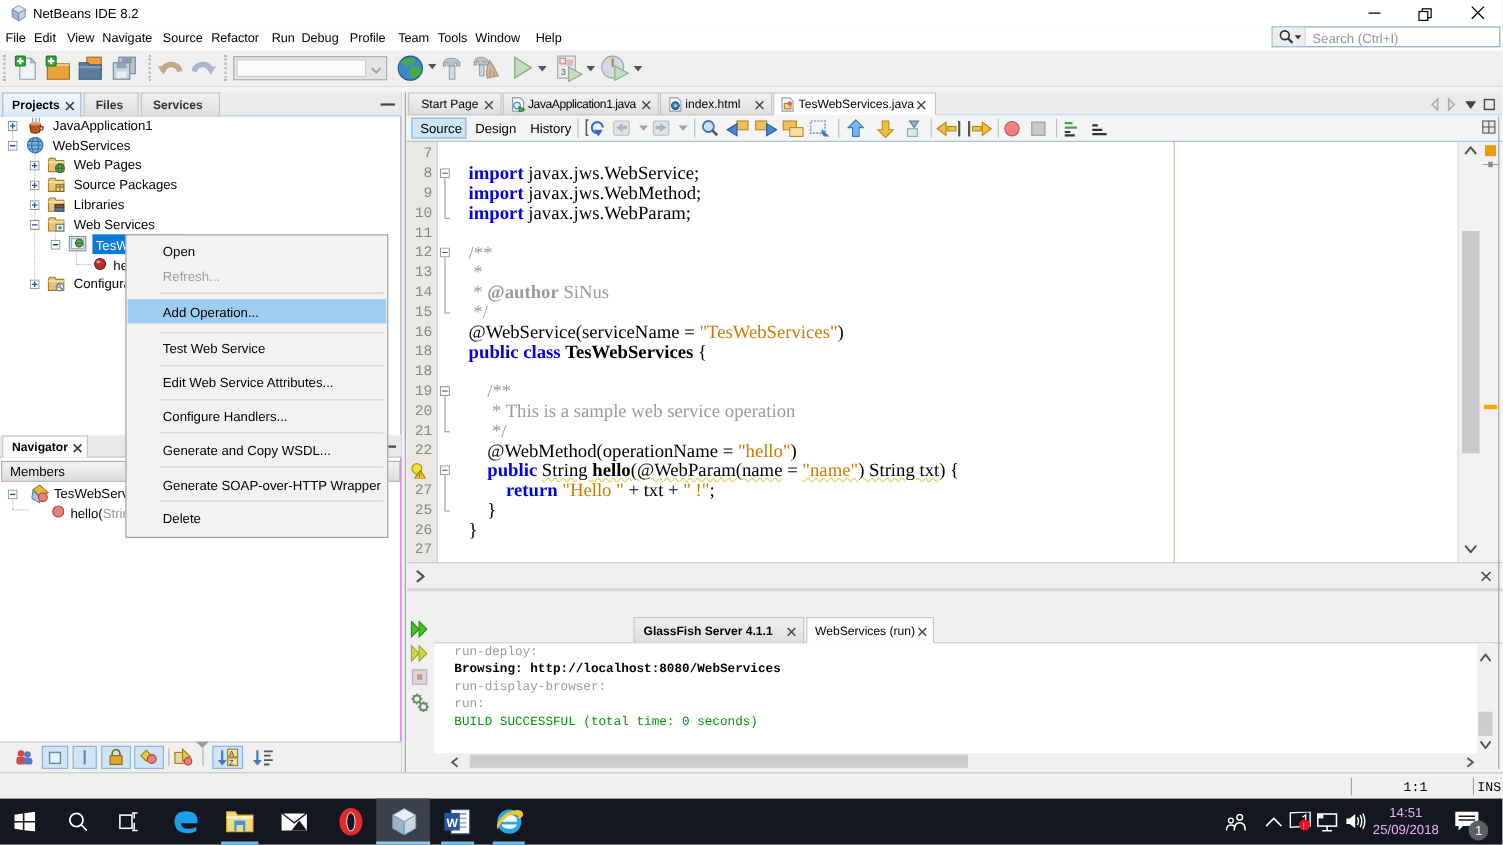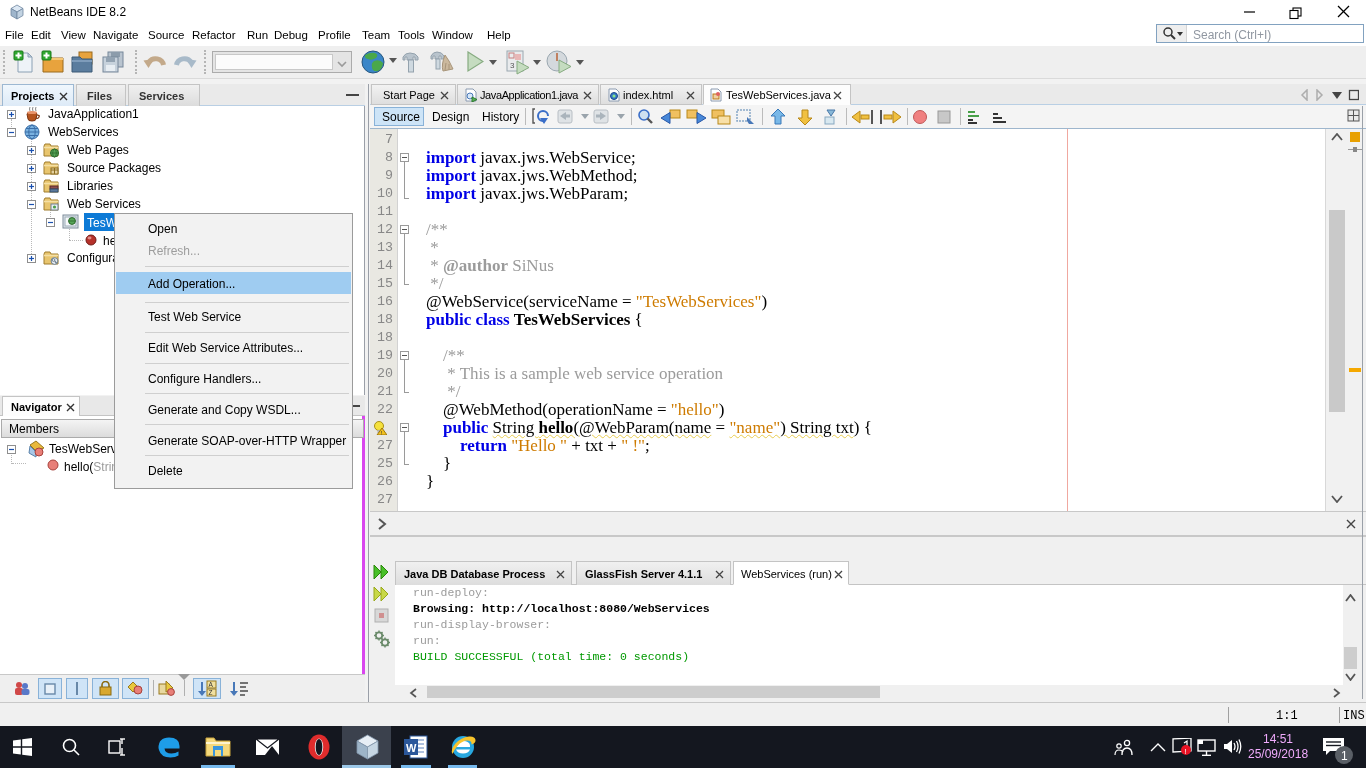--- a/index.html
+++ b/index.html
@@ -299,21 +299,21 @@
   <svg class="a" style="left:43px;top:166px" width="17" height="16" viewBox="0 0 17 16">
     <path d="M1 4 L2 2 L7 2 L8 4 L15 4 L15 14 L1 14 Z" fill="#e8c56e" stroke="#a07c2c"></path>
     <path d="M1 5.5 L15 5.5" stroke="#f4dfa4" stroke-width="1.6"></path>
     <circle cx="11.5" cy="11" r="3.4" fill="#eceff2" stroke="#6c7f90"></circle>
     <circle cx="10.5" cy="10" r="1.4" fill="none" stroke="#6c7f90"></circle>
     <line x1="11.8" y1="11.3" x2="13.6" y2="13.2" stroke="#6c7f90" stroke-width="1.4"></line>
   </svg>
   <div class="a" style="left:67px;top:167px">Configura</div>
 </div>
 
-<div class="a" style="left:0;top:396px;width:365px;height:306px;background:#fff;border-right:3px solid #d946ef" id="navigator">
+<div class="a" style="left:0;top:396px;width:365px;height:306px;background:#fff;border-right:1px solid #d946ef" id="navigator">
 
   <div class="a" style="left:0;top:0;width:365px;height:20px;background:#e8e8e8;border-bottom:1px solid #c4c4c4">
     <div class="a" style="left:2px;top:0;width:78px;height:20px;background:#fdfdfd;border:1px solid #c4c4c4;border-bottom:none">
       <span class="a" style="left:8px;top:4px;font-weight:bold;font-size:11px">Navigator</span>
       <svg class="a" style="left:63px;top:6px" width="9" height="9" viewBox="0 0 9 9">
           <path d="M1 1 L8 8 M8 1 L1 8" stroke="#333" stroke-width="1.4"></path>
         </svg>
     </div>
     <div class="a" style="left:350px;top:9px;width:10px;height:2px;background:#444"></div>
   </div>
@@ -653,26 +653,20 @@
     </svg>
     <svg class="a" style="left:3px;top:69px" width="18" height="18" viewBox="0 0 18 18">
       <circle cx="6" cy="5.5" r="3.2" fill="none" stroke="#6a8a6a" stroke-width="1.8"></circle>
       <path d="M6 0.5 L6 2.5 M6 8.5 L6 10.5 M1 5.5 L3 5.5 M9 5.5 L11 5.5 M2.5 2 L4 3.5 M8 7.5 L9.5 9 M9.5 2 L8 3.5 M4 7.5 L2.5 9" stroke="#6a8a6a" stroke-width="1.4"></path>
       <circle cx="12" cy="12.5" r="3.2" fill="none" stroke="#6a8a6a" stroke-width="1.8"></circle>
       <path d="M12 7.5 L12 9.5 M12 15.5 L12 17.5 M7 12.5 L9 12.5 M15 12.5 L17 12.5 M8.5 9 L10 10.5 M14 14.5 L15.5 16 M15.5 9 L14 10.5 M10 14.5 L8.5 16" stroke="#6a8a6a" stroke-width="1.4"></path>
     </svg>
   </div>
 
   <div class="a" style="left:25px;top:24px;width:971px;height:24px;background:#f0f0f0;border-bottom:1px solid #c4c4c4">
-    <div class="a" style="left:0;top:0;width:177px;height:24px;background:linear-gradient(#f0f0f0,#dddddd);border:1px solid #c4c4c4;border-bottom:none">
-      <span class="a" style="left:8px;top:6px;font-weight:bold;font-size:11px">Java DB Database Process</span>
-      <svg class="a" style="left:160px;top:8px" width="9" height="9" viewBox="0 0 9 9">
-          <path d="M1 1 L8 8 M8 1 L1 8" stroke="#444" stroke-width="1.3"></path>
-        </svg>
-    </div>
     <div class="a" style="left:181px;top:0;width:155px;height:24px;background:linear-gradient(#f0f0f0,#dddddd);border:1px solid #c4c4c4;border-bottom:none">
       <span class="a" style="left:8px;top:6px;font-weight:bold;font-size:11px">GlassFish Server 4.1.1</span>
       <svg class="a" style="left:138px;top:8px" width="9" height="9" viewBox="0 0 9 9">
           <path d="M1 1 L8 8 M8 1 L1 8" stroke="#444" stroke-width="1.3"></path>
         </svg>
     </div>
     <div class="a" style="left:338px;top:0;width:116px;height:24px;background:#fff;border:1px solid #c4c4c4;border-bottom:1px solid #fff">
       <span class="a" style="left:7px;top:6px;font-size:11px">WebServices (run)</span>
       <svg class="a" style="left:100px;top:8px" width="9" height="9" viewBox="0 0 9 9">
           <path d="M1 1 L8 8 M8 1 L1 8" stroke="#444" stroke-width="1.3"></path>

